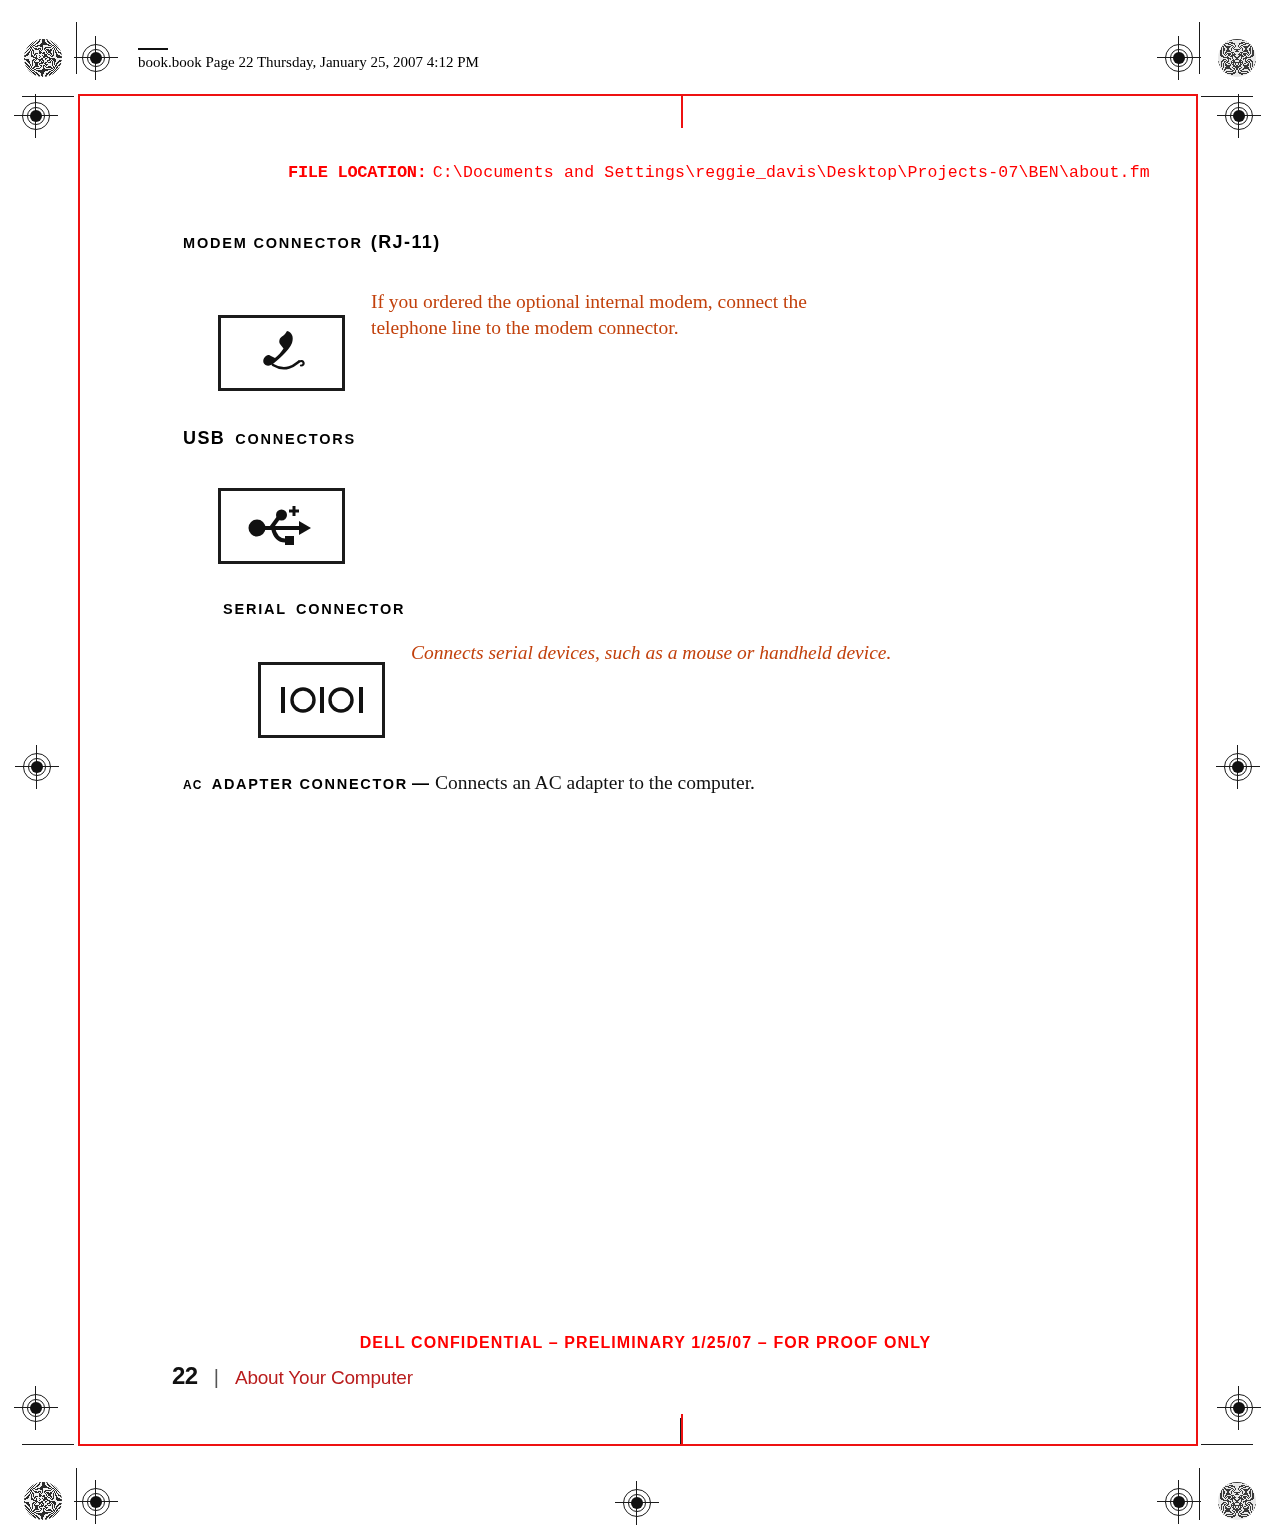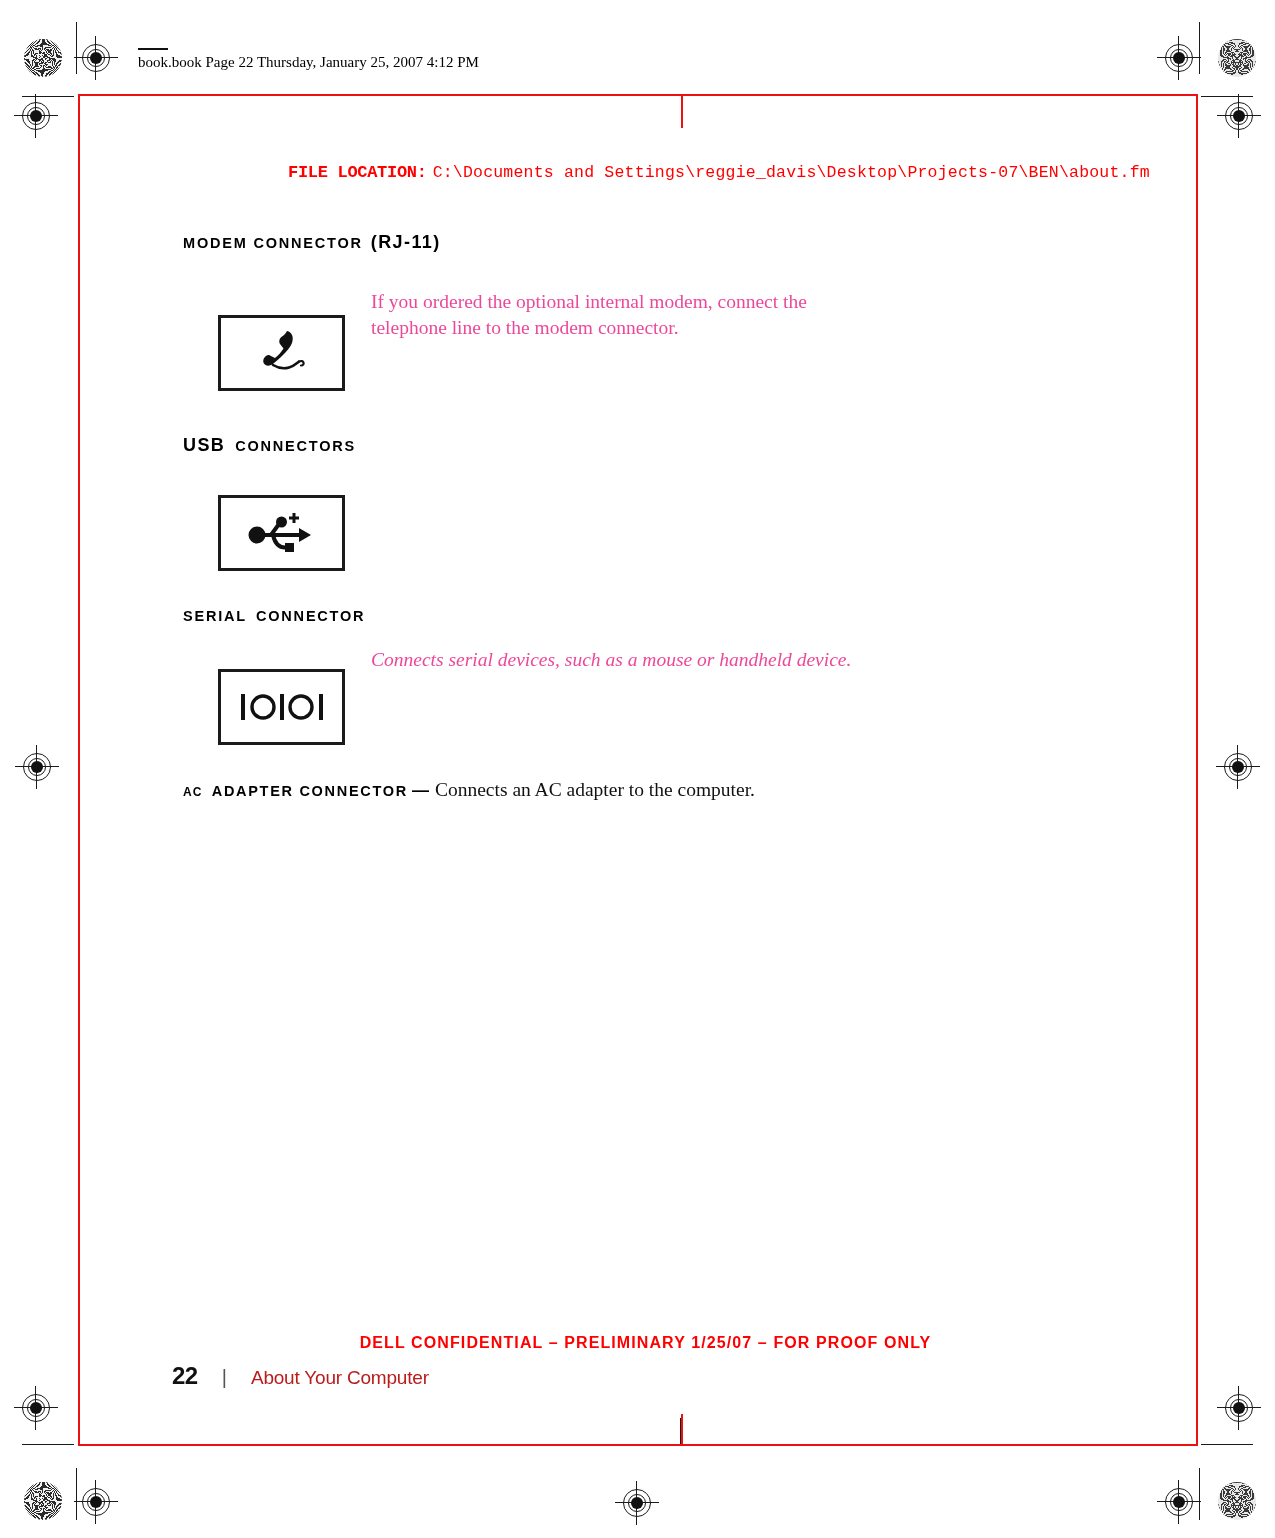--- a/index.html
+++ b/index.html
@@ -152,21 +152,21 @@
     box-sizing: border-box;
     background: #fff;
     display: flex;
     align-items: center;
     justify-content: center;
   }
 
   .desc {
     font-family: "Liberation Serif", serif;
     font-size: 19.5px;
-    color: #ec4899;
+    color: #c2410c;
     line-height: 1.32;
   }
   .desc p { margin: 0 0 13px 0; }
   .desc p:last-child { margin-bottom: 0; }
 
   .row {
     position: relative;
   }
 
   
@@ -207,21 +207,20 @@
     padding-left: 16px;
     box-sizing: border-box;
   }
   .folio {
     position: absolute;
     left: 172px;
     top: 1362px;
     display: flex;
     align-items: baseline;
     font-family: "Liberation Sans", sans-serif;
-    gap: 8px;
   }
   .folio .pagenum {
     font-size: 24px;
     font-weight: bold;
     color: #111;
     letter-spacing: -0.5px;
   }
   .folio .sep {
     color: #555;
     font-size: 20px;
@@ -359,42 +358,42 @@
                  L24 33 C27 30.5 30.5 27 32.5 23.5 L29 19 C27.5 16.5 28.5 13 31 11.5 C32.5 10.5 34 9.5 36 6 Z" fill="#111"></path>
         <path d="M22 40 C27 43 33 44 38 42.5 C43 41 46 38 48 36.5" stroke="#111" stroke-width="2.6" fill="none" stroke-linecap="round"></path>
         <path d="M48 36.5 C50.5 35.5 52 36 52.5 37.5 C53 39 52 40.5 50 40.5" stroke="#111" stroke-width="2.2" fill="none" stroke-linecap="round"></path>
       </svg>
     </div>
     <div class="desc" style="position:absolute; left:188px; top:57px; width:490px;">
       <p>If you ordered the optional internal modem, connect the telephone line to the modem connector.</p>
     </div>
   </div>
 
-  <div class="row" style="height:172px;margin-top:7px;">
+  <div class="row" style="height:172px;">
     <div class="section-head" style="position:absolute; left:0; top:0;">
       <span class="big">USB</span><span class="small" style="margin-left:10px;">CONNECTORS</span>
     </div>
     <div class="icon-box" style="position:absolute; left:35px; top:60px;">
       <svg width="74" height="50" viewBox="0 0 74 50">
         <circle cx="12" cy="27" r="8.5" fill="#111"></circle>
         <line x1="12" y1="27" x2="58" y2="27" stroke="#111" stroke-width="4"></line>
         <path d="M26 27 L34 16" stroke="#111" stroke-width="4" fill="none"></path>
         <circle cx="36.5" cy="14" r="5.5" fill="#111"></circle>
         <path d="M28 27 C30 36 34 39.5 40 39.5" stroke="#111" stroke-width="4" fill="none"></path>
         <rect x="40" y="35" width="9" height="9" fill="#111"></rect>
         <path d="M54 20 L66 27 L54 34 Z" fill="#111"></path>
         <g stroke="#111" stroke-width="3">
           <line x1="44" y1="10" x2="54" y2="10"></line>
           <line x1="49" y1="5" x2="49" y2="15"></line>
         </g>
       </svg>
     </div>
   </div>
 
-  <div class="row" style="height:172px;">
+  <div class="row" style="height:172px;margin-left:40px;">
     <div class="section-head" style="position:absolute; left:0; top:0;">
       <span class="small">SERIAL</span><span class="small" style="margin-left:9px;">CONNECTOR</span>
     </div>
     <div class="icon-box" style="position:absolute; left:35px; top:62px;">
       <svg width="92" height="42" viewBox="0 0 92 42">
         <rect x="5" y="8" width="4" height="26" fill="#111"></rect>
         <circle cx="27" cy="21" r="11" fill="none" stroke="#111" stroke-width="3.4"></circle>
         <rect x="44" y="8" width="4" height="26" fill="#111"></rect>
         <circle cx="65" cy="21" r="11" fill="none" stroke="#111" stroke-width="3.4"></circle>
         <rect x="83" y="8" width="4" height="26" fill="#111"></rect>

